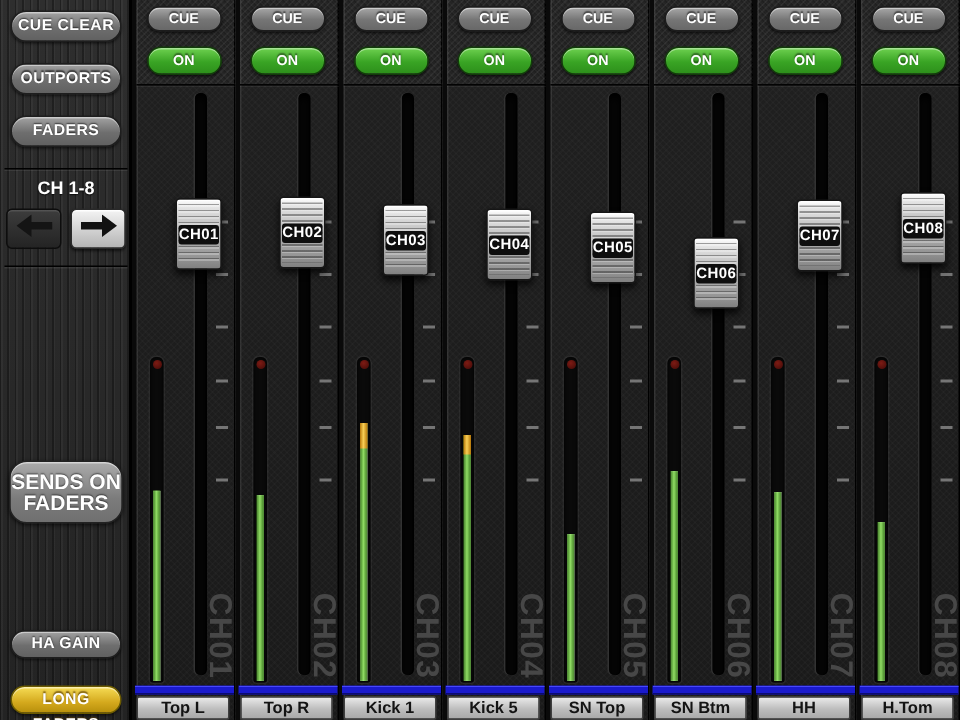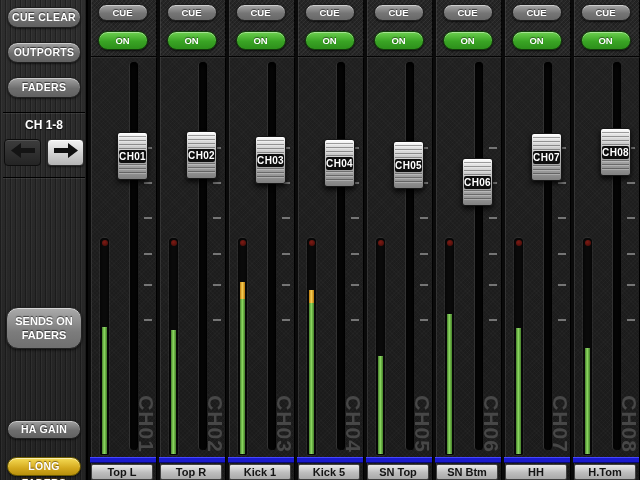--- a/index.html
+++ b/index.html
@@ -42,21 +42,21 @@
     box-sizing:border-box; border:1px solid #0d0d0d; cursor:pointer;
     display:flex; align-items:center; justify-content:center; }
   .navbtn.prev { left:4px; background:linear-gradient(180deg,#3c3c3c,#242424);
     box-shadow: inset 0 1px 0 rgba(255,255,255,.12); }
   .navbtn.next { left:47px; background:linear-gradient(180deg,#f4f4f4,#b4b4b4);
     border-color:#2a2a2a; box-shadow: inset 0 1px 0 rgba(255,255,255,.9), 0 1px 2px rgba(0,0,0,.6); }
   .big-btn {
     position:absolute; left:6px; top:307px; width:76px; height:42px; border-radius:12px;
     background:linear-gradient(180deg,#ababab,#7c7c7c 60%,#707070);
     border:1px solid #222; box-sizing:border-box;
-    color:#fff; font-size:11px; font-weight:bold; text-align:center; line-height:14px;
+    color:#fff; font-size:14px; font-weight:bold; text-align:center; line-height:14px;
     padding-top:6px; text-shadow:0 -1px 1px rgba(0,0,0,.6);
     box-shadow: inset 0 1px 0 rgba(255,255,255,.5), 0 1px 3px rgba(0,0,0,.7);
     cursor:pointer;
   }
 
   
   .strips { position:absolute; left:88px; top:0; width:552px; height:412px; display:flex; }
   .strip {
     position:relative; width:69px; height:480px; box-sizing:border-box;
     background:

